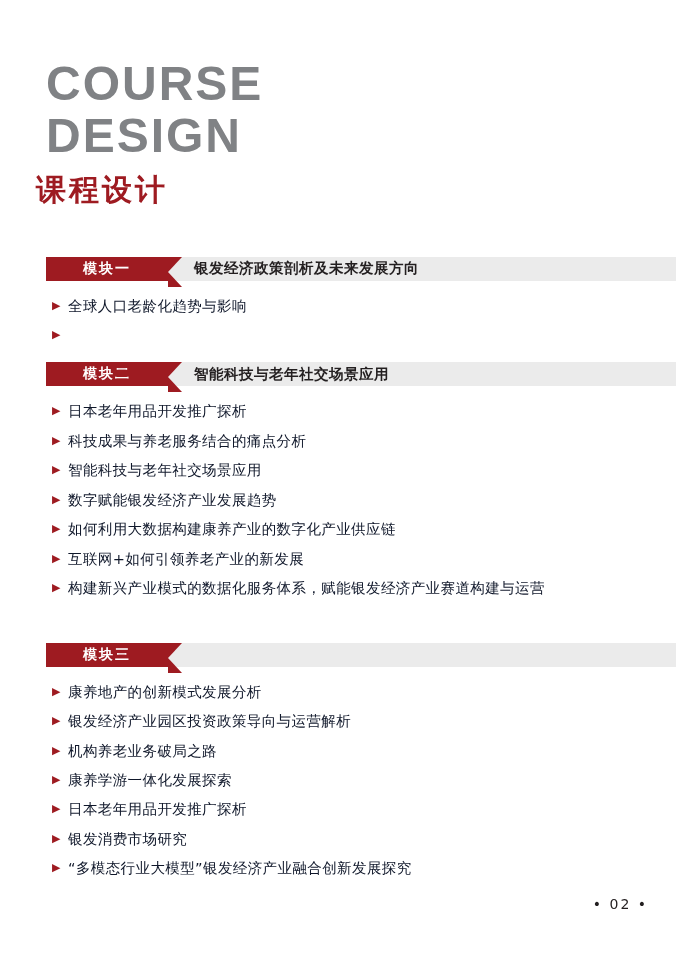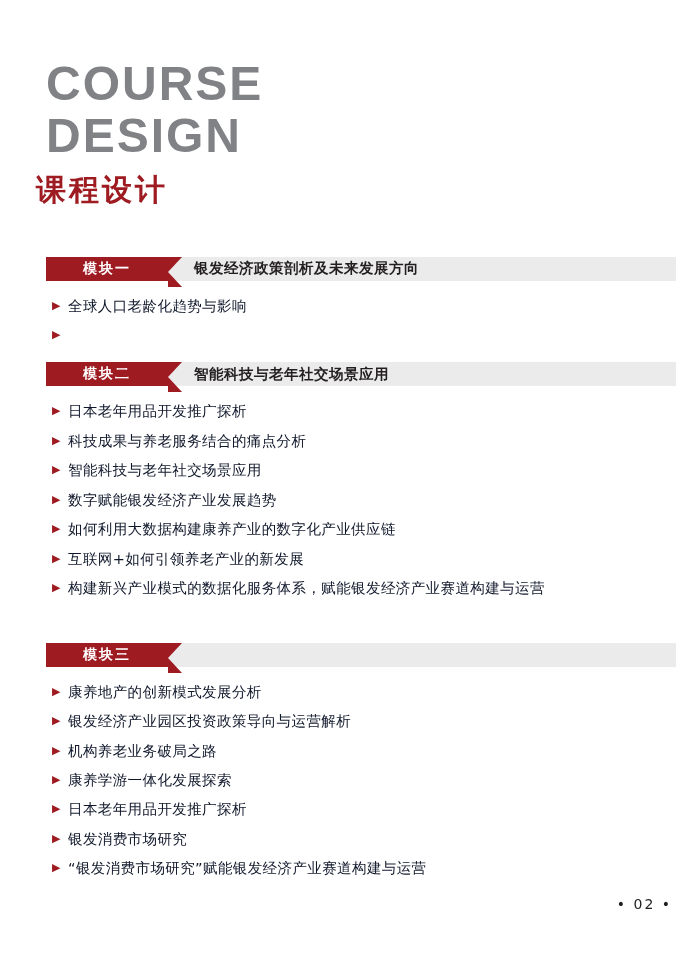--- a/index.html
+++ b/index.html
@@ -115,21 +115,21 @@
     font-size: 14.5px;
     line-height: 1.62;
     color: #0f172a;
     letter-spacing: 0.4px;
     font-family: "DejaVu Sans", "Liberation Sans", sans-serif;
     max-width: 600px;
   }
   
   .page-number {
     position: absolute;
-    right: 28px;
+    right: 52px;
     bottom: 42px;
     font-size: 14px;
     color: #231f20;
     letter-spacing: 2px;
     font-family: "DejaVu Sans", "Liberation Sans", sans-serif;
   }
 </style>
 </head>
 <body>
 
@@ -222,21 +222,21 @@
         <div class="bullet-row">
           <span class="bullet-mark">▶</span>
           <span class="bullet-text">日本老年用品开发推广探析</span>
         </div>
         <div class="bullet-row">
           <span class="bullet-mark">▶</span>
           <span class="bullet-text">银发消费市场研究</span>
         </div>
         <div class="bullet-row">
           <span class="bullet-mark">▶</span>
-          <span class="bullet-text">“银发消费市场研究”赋能银发经济产业赛道构建与运营</span>
+          <span class="bullet-text">“多模态行业大模型”银发经济产业融合创新发展探究</span>
         </div>
       </div>
     </section>
 
   </div>
 
   <div class="page-number">• 02 •</div>
 
 </div>
 

